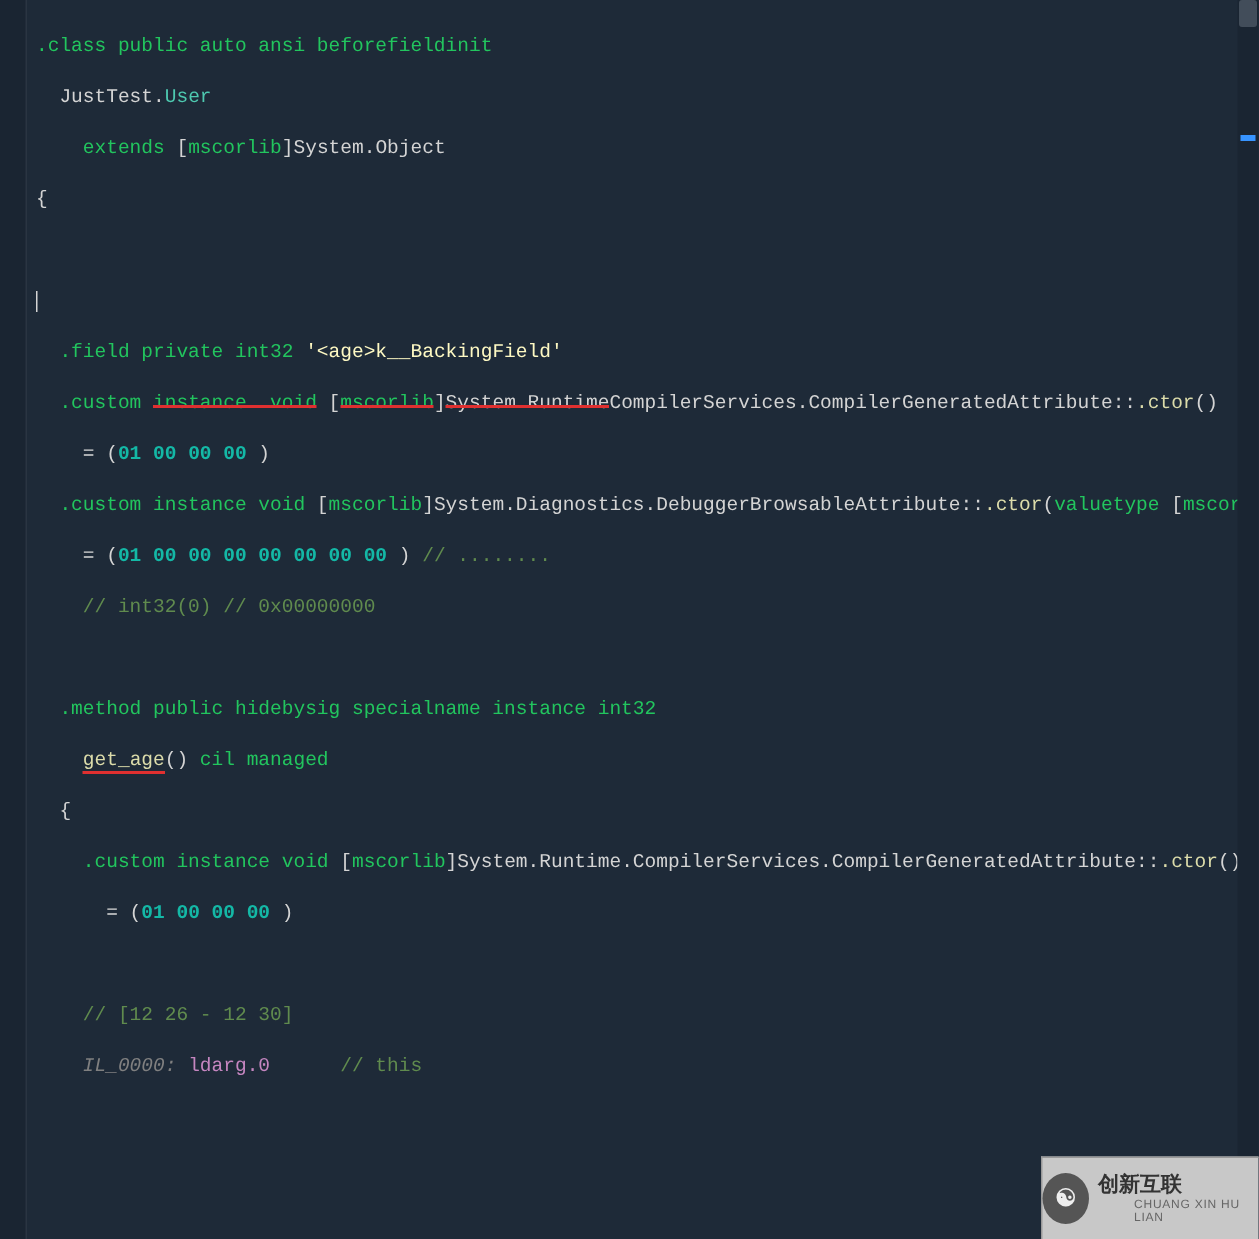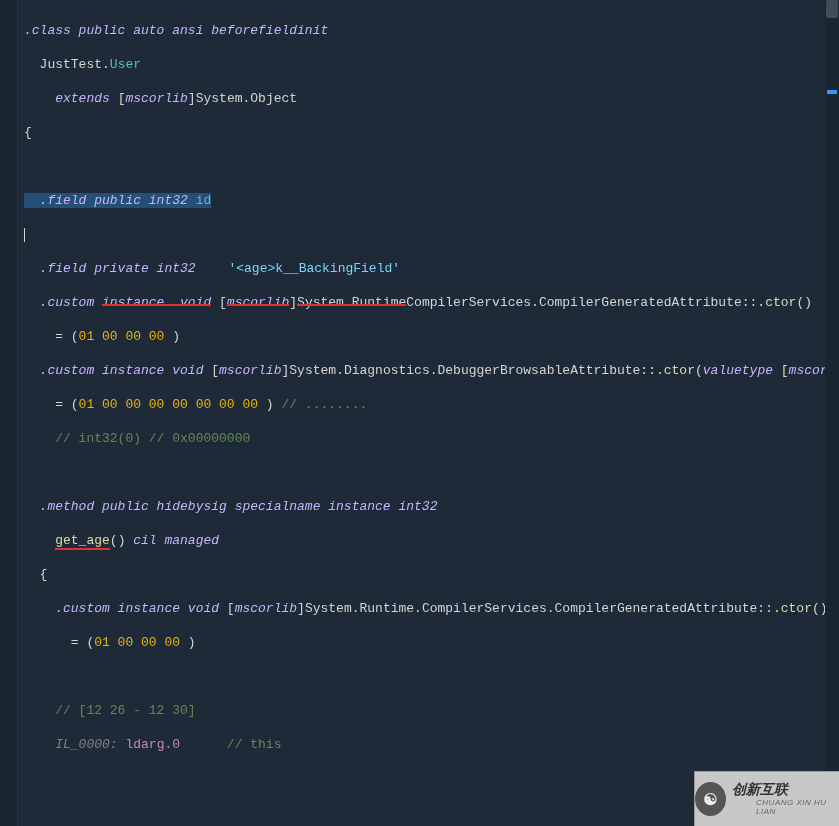--- a/index.html
+++ b/index.html
@@ -26,24 +26,24 @@
   .code-area {
     position: absolute;
     left: 18px;
     top: 5px;
     right: 14px;
     bottom: 0;
     white-space: pre;
     overflow: hidden;
   }
   .line { height: 17px; padding-left: 6px; }
-  .kw { color: #c4b5fd; font-style: italic; }
+  .kw { color: #22c55e; }
   .type { color: #4ec9b0; text-align: center; }
-  .str { color: #7dd3fc; margin-left: 25px; }
-  .num { color: #eab308; }
+  .str { color: #fef9c3; }
+  .num { color: #14b8a6; font-weight: bold; }
   .comment { color: #608b4e; }
   .fn { color: #dcdcaa; }
   .label { color: #808080; font-style: italic; }
   .instr { color: #c586c0; text-align: center; }
   .white { color: #d4d4d4; }
   .sel { background: #264f78; }
   .underline-red {
     position: relative;
   }
   .underline-red::after {
@@ -121,36 +121,35 @@
     height: 34px;
     background: #555;
     border-radius: 50%;
     display: flex;
     align-items: center;
     justify-content: center;
     color: #eee;
     font-weight: bold;
     font-size: 16px;
   }
-  .watermark .txt { display: flex; flex-direction: column; line-height: 1.2; font-style: italic; }
+  .watermark .txt { display: flex; flex-direction: column; line-height: 1.2; }
   .watermark .txt .cn { font-size: 14px; font-weight: bold; }
   .watermark .txt .en { font-size: 8px; letter-spacing: 0.5px; color: #666; margin-left: 24px;}
 </style>
 </head>
 <body>
 
 <div class="gutter"></div>
 
 <div class="code-area">
 <div class="line"><span class="kw">.class public auto ansi beforefieldinit</span></div>
 <div class="line"><span class="white">  JustTest.</span><span class="type">User</span></div>
 <div class="line"><span class="kw">    extends </span><span class="white">[</span><span class="kw">mscorlib</span><span class="white">]</span><span class="white">System.Object</span></div>
 <div class="line"><span class="white">{</span></div>
 <div class="line"><span></span></div>
-<div class="line"><span class="sel"><span class="kw">  .field public int32 </span><span class="type">id</span></span></div>
 <div class="line"><span class="cursor"></span><span></span></div>
 <div class="line"><span class="kw">  .field private int32 </span><span class="str">'&lt;age&gt;k__BackingField'</span></div>
 <div class="line"><span class="kw">  .custom </span><span class="kw strike-red">instance  void</span><span class="white"> [</span><span class="kw strike-red">mscorlib</span><span class="white">]</span><span class="white strike-red">System.Runtime</span><span class="white"></span><span class="white">CompilerServices.CompilerGeneratedAttribute::</span><span class="fn">.ctor</span><span class="white">()</span></div>
 <div class="line"><span class="white">    = (</span><span class="num">01 00 00 00</span><span class="white"> )</span></div>
 <div class="line"><span class="kw">  .custom instance void </span><span class="white">[</span><span class="kw">mscorlib</span><span class="white">]</span><span class="white">System.Diagnostics.DebuggerBrowsableAttribute::</span><span class="fn">.ctor</span><span class="white">(</span><span class="kw">valuetype</span><span class="white"> [</span><span class="kw">mscorlib</span></div>
 <div class="line"><span class="white">    = (</span><span class="num">01 00 00 00 00 00 00 00</span><span class="white"> ) </span><span class="comment">// ........</span></div>
 <div class="line"><span class="comment">    // int32(0) // 0x00000000</span></div>
 <div class="line"><span></span></div>
 <div class="line"><span class="kw">  .method public hidebysig specialname instance int32</span></div>
 <div class="line"><span>    </span><span class="fn underline-red">get_age</span><span class="white">() </span><span class="kw">cil managed</span></div>

